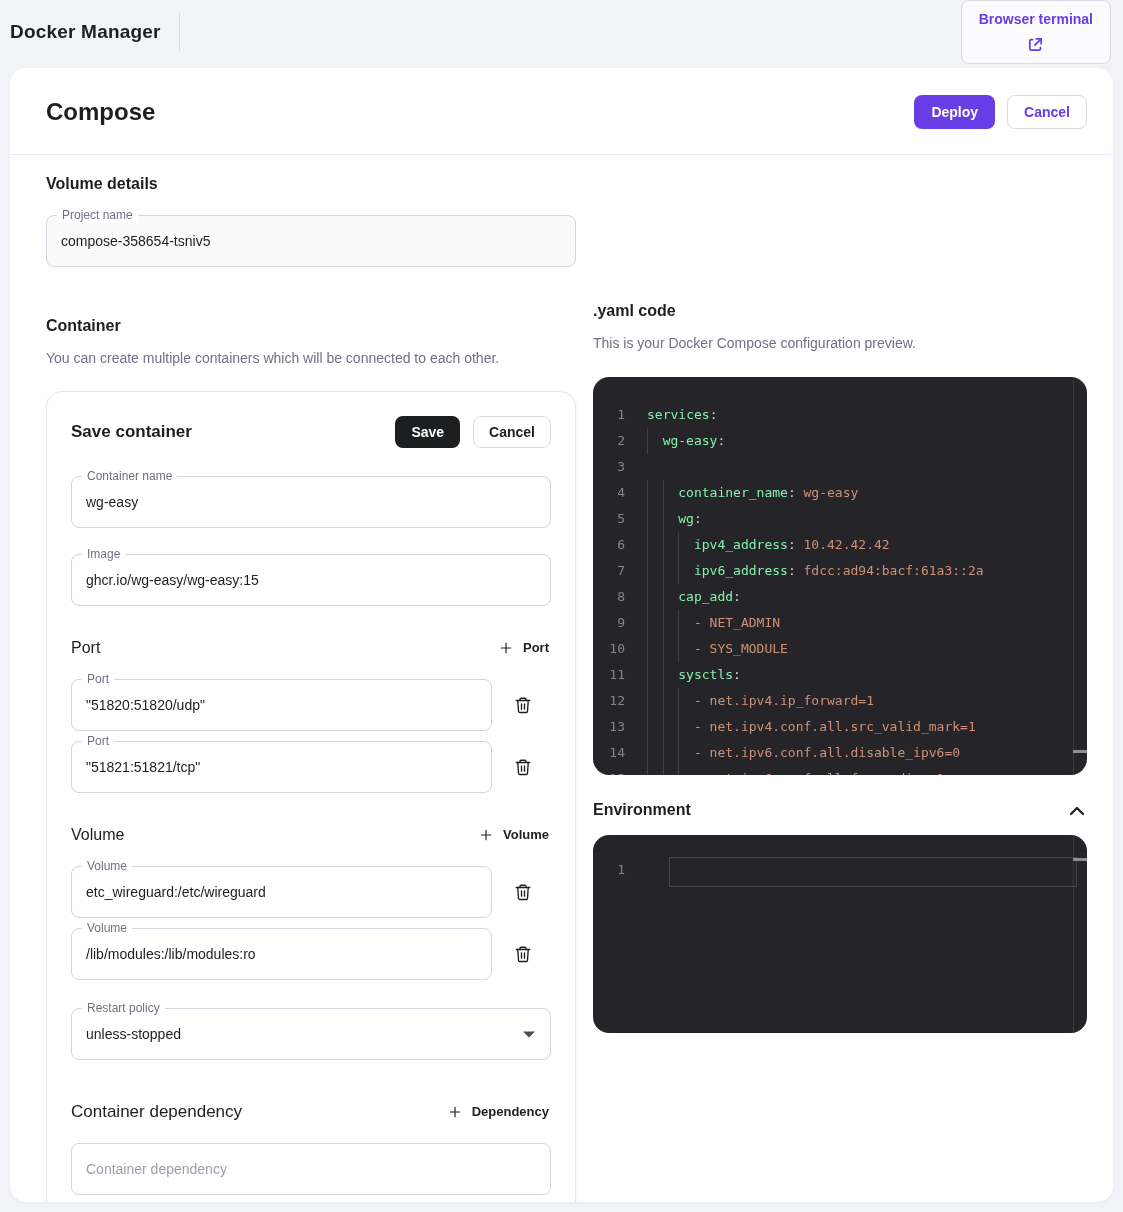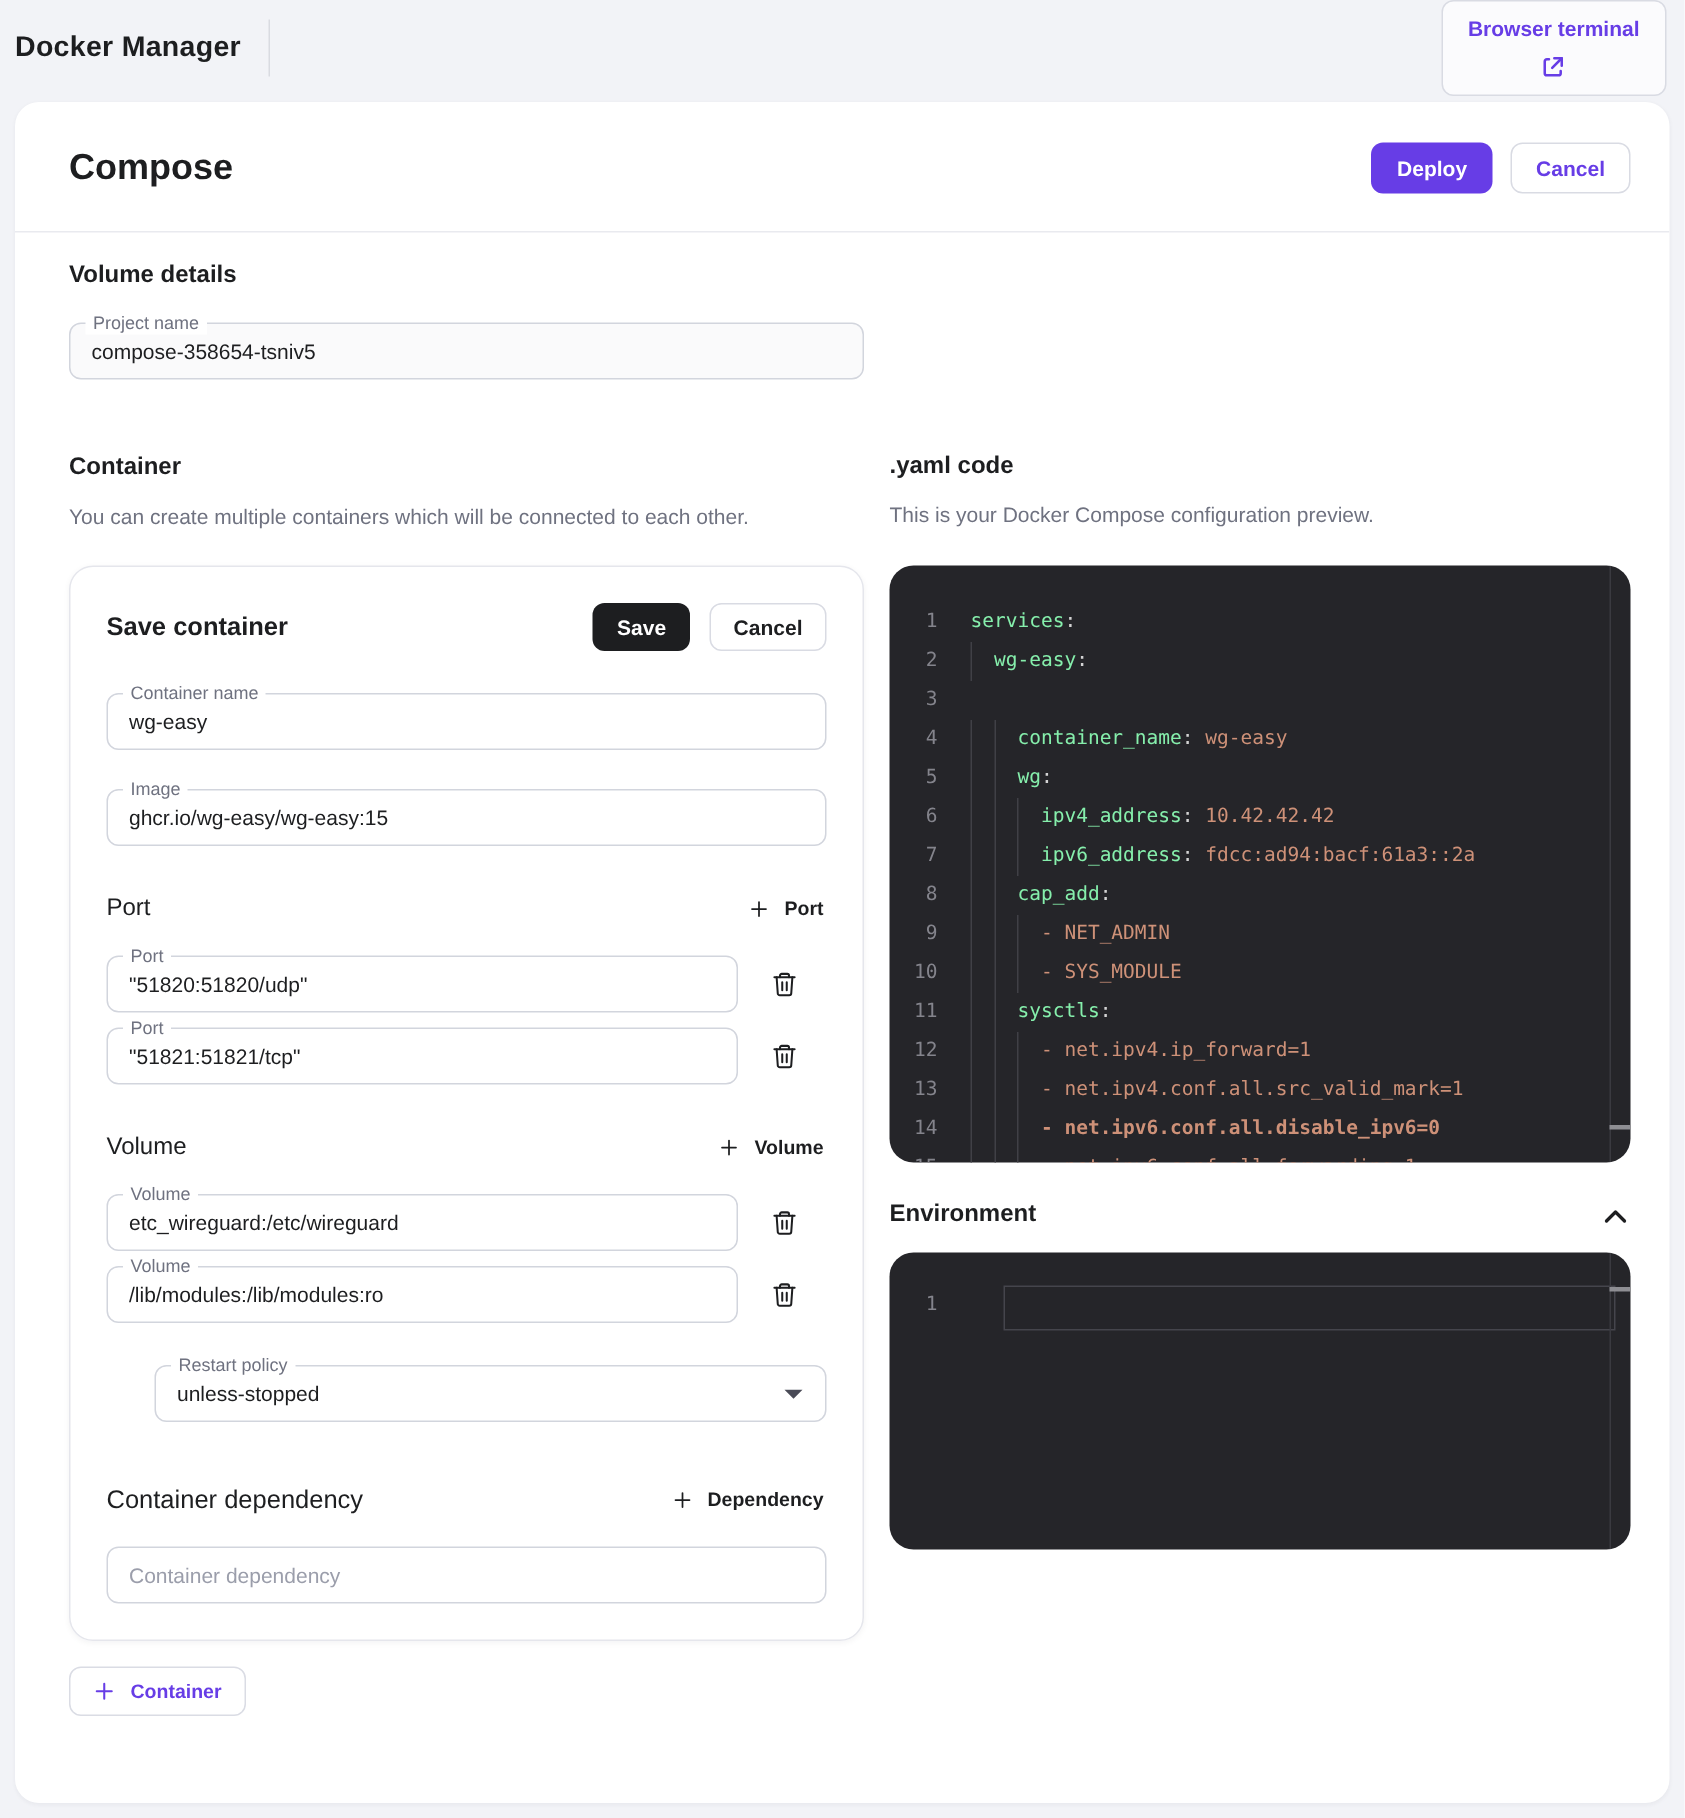--- a/index.html
+++ b/index.html
@@ -33,21 +33,21 @@
   .btn-primary { background:#673de6; color:#fff; border:none; padding:9px 17px; }
   .btn-outline-purple { background:#fff; color:#673de6; border:1px solid #d9dbe3; padding:8px 16px; }
   .btn-dark { background:#1d1e20; color:#fff; border:none; padding:8px 16px; }
   .btn-outline-dark { background:#fff; color:#1d1e20; border:1px solid #d9dbe3; padding:7px 15px; }
   .content { display:flex; padding:20px 26px 0 36px; gap:17px; }
   .col-left { width:530px; flex:none; }
   .col-right { flex:1; margin-top:127px; min-width:0; }
   .section-title { font-size:16px; font-weight:bold; }
   .section-desc { font-size:14px; color:#6f7280; margin-top:15px; }
   
-  .field { position:relative; border:1px solid #d2d5dd; border-radius:8px; height:38px;
+  .field { position:relative; border:1px solid #d2d5dd; border-radius:8px; height:52px;
            display:flex; align-items:center; padding:0 14px; background:#fff; font-size:14px; }
   .field.grey { background:#fafafb; }
   .field .flabel { position:absolute; top:-8px; left:10px; font-size:12px; color:#6f7280;
                    background:#fff; padding:0 5px; line-height:15px; }
   .field .fvalue { color:#1d1e20; }
   .field .fplaceholder { color:#9b9eab; }
   .field .caret { margin-left:auto; }
   
   .project-field { margin-top:22px; }
   
@@ -60,21 +60,21 @@
   .subsection-header { display:flex; align-items:center; justify-content:space-between; margin:30px 0 20px; }
   .subsection-title { font-size:16px; color:#1d1e20; }
   .dep-title { font-size:17px; }
   .btn-add { display:inline-flex; align-items:center; gap:10px; background:none; border:none;
              font-family:inherit; font-size:13px; font-weight:bold; color:#1d1e20; cursor:pointer; padding:4px 2px; }
   .row-with-trash { display:flex; align-items:center; gap:20px; margin-top:10px; }
   .row-with-trash:first-of-type { margin-top:0; }
   .row-with-trash .field { flex:none; width:421px; }
   .icon-btn { background:none; border:none; cursor:pointer; padding:2px; display:flex; }
   .ports-list .row-with-trash + .row-with-trash { margin-top:10px; }
-  .restart-field { margin-top:28px;margin-left:32px; }
+  .restart-field { margin-top:28px; }
   .dep-field { margin-top:6px; }
   .btn-add-container { display:inline-flex; align-items:center; gap:10px; margin-top:17px;
     background:#fff; border:1px solid #dadce4; border-radius:8px; padding:8px 15px;
     color:#673de6; font-weight:bold; font-size:13px; font-family:inherit; cursor:pointer; }
   
   .code-panel { position:relative; background:#252529; border-radius:16px; overflow:hidden;
                 font-family:"DejaVu Sans Mono", monospace; font-size:13px; color:#d4d4d4; }
   .yaml-panel { margin-top:26px; height:398px; padding-top:25px; }
   .env-panel  { margin-top:16px; height:198px; padding-top:22px; }
   .code-line { display:flex; line-height:26px; white-space:pre; }
@@ -299,21 +299,21 @@
             <div class="code-line"><span class="line-num">4</span><span class="line-content" style="padding-left: 4ch;"><span class="indent-guide" style="left: 0ch;"></span><span class="indent-guide" style="left: 2ch;"></span><span class="tok-key">container_name</span><span class="tok-plain">:</span><span class="tok-val"> wg-easy</span></span></div>
             <div class="code-line"><span class="line-num">5</span><span class="line-content" style="padding-left: 4ch;"><span class="indent-guide" style="left: 0ch;"></span><span class="indent-guide" style="left: 2ch;"></span><span class="tok-key">wg</span><span class="tok-plain">:</span></span></div>
             <div class="code-line"><span class="line-num">6</span><span class="line-content" style="padding-left: 6ch;"><span class="indent-guide" style="left: 0ch;"></span><span class="indent-guide" style="left: 2ch;"></span><span class="indent-guide" style="left: 4ch;"></span><span class="tok-key">ipv4_address</span><span class="tok-plain">:</span><span class="tok-val"> 10.42.42.42</span></span></div>
             <div class="code-line"><span class="line-num">7</span><span class="line-content" style="padding-left: 6ch;"><span class="indent-guide" style="left: 0ch;"></span><span class="indent-guide" style="left: 2ch;"></span><span class="indent-guide" style="left: 4ch;"></span><span class="tok-key">ipv6_address</span><span class="tok-plain">:</span><span class="tok-val"> fdcc:ad94:bacf:61a3::2a</span></span></div>
             <div class="code-line"><span class="line-num">8</span><span class="line-content" style="padding-left: 4ch;"><span class="indent-guide" style="left: 0ch;"></span><span class="indent-guide" style="left: 2ch;"></span><span class="tok-key">cap_add</span><span class="tok-plain">:</span></span></div>
             <div class="code-line"><span class="line-num">9</span><span class="line-content" style="padding-left: 6ch;"><span class="indent-guide" style="left: 0ch;"></span><span class="indent-guide" style="left: 2ch;"></span><span class="indent-guide" style="left: 4ch;"></span><span class="tok-val">- NET_ADMIN</span></span></div>
             <div class="code-line"><span class="line-num">10</span><span class="line-content" style="padding-left: 6ch;"><span class="indent-guide" style="left: 0ch;"></span><span class="indent-guide" style="left: 2ch;"></span><span class="indent-guide" style="left: 4ch;"></span><span class="tok-val">- SYS_MODULE</span></span></div>
             <div class="code-line"><span class="line-num">11</span><span class="line-content" style="padding-left: 4ch;"><span class="indent-guide" style="left: 0ch;"></span><span class="indent-guide" style="left: 2ch;"></span><span class="tok-key">sysctls</span><span class="tok-plain">:</span></span></div>
             <div class="code-line"><span class="line-num">12</span><span class="line-content" style="padding-left: 6ch;"><span class="indent-guide" style="left: 0ch;"></span><span class="indent-guide" style="left: 2ch;"></span><span class="indent-guide" style="left: 4ch;"></span><span class="tok-val">- net.ipv4.ip_forward=1</span></span></div>
             <div class="code-line"><span class="line-num">13</span><span class="line-content" style="padding-left: 6ch;"><span class="indent-guide" style="left: 0ch;"></span><span class="indent-guide" style="left: 2ch;"></span><span class="indent-guide" style="left: 4ch;"></span><span class="tok-val">- net.ipv4.conf.all.src_valid_mark=1</span></span></div>
-            <div class="code-line"><span class="line-num">14</span><span class="line-content" style="padding-left: 6ch; font-weight: bold;"><span class="indent-guide" style="left: 0ch;"></span><span class="indent-guide" style="left: 2ch;"></span><span class="indent-guide" style="left: 4ch;"></span><span class="tok-val">- net.ipv6.conf.all.disable_ipv6=0</span></span></div>
+            <div class="code-line"><span class="line-num">14</span><span class="line-content" style="padding-left: 6ch;"><span class="indent-guide" style="left: 0ch;"></span><span class="indent-guide" style="left: 2ch;"></span><span class="indent-guide" style="left: 4ch;"></span><span class="tok-val">- net.ipv6.conf.all.disable_ipv6=0</span></span></div>
             <div class="code-line"><span class="line-num">15</span><span class="line-content" style="padding-left: 6ch;"><span class="indent-guide" style="left: 0ch;"></span><span class="indent-guide" style="left: 2ch;"></span><span class="indent-guide" style="left: 4ch;"></span><span class="tok-val">- net.ipv6.conf.all.forwarding=1</span></span></div>
           </div>
         <div class="scroll-strip"></div>
         <div class="hscroll-dash"></div>
       </div>
 
       <div class="env-header">
         <div class="section-title">Environment</div>
         <button class="icon-btn">
           <span>

